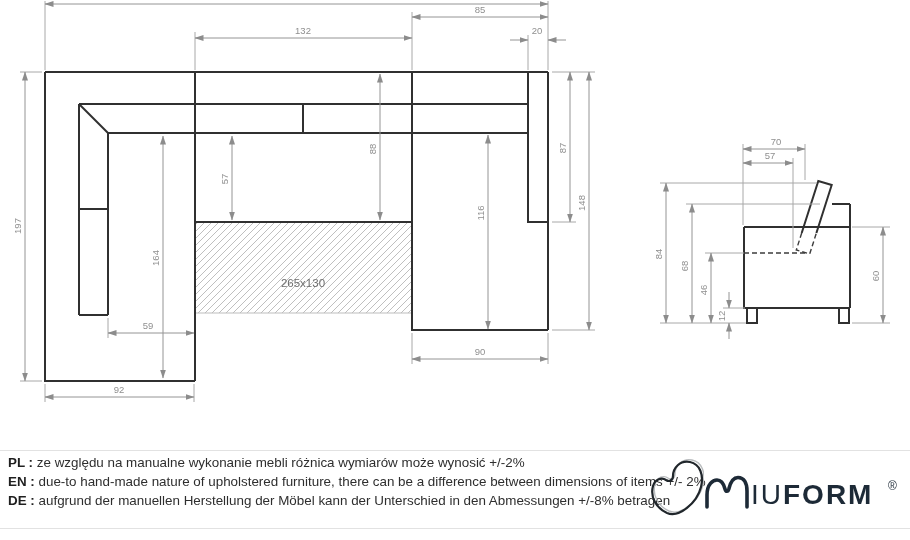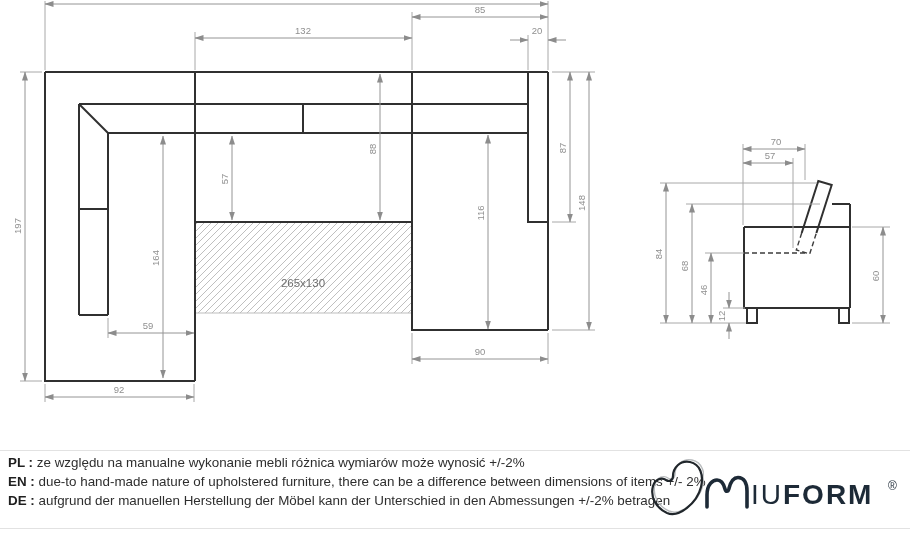--- a/index.html
+++ b/index.html
@@ -203,21 +203,21 @@
       <text class="dimlabel" transform="rotate(-90 688 266)" x="688" y="266" text-anchor="middle">68</text>
       <text class="dimlabel" transform="rotate(-90 707 290)" x="707" y="290" text-anchor="middle">46</text>
       <text class="dimlabel" transform="rotate(-90 725 316)" x="725" y="316" text-anchor="middle">12</text>
       <text class="dimlabel" transform="rotate(-90 879 276)" x="879" y="276" text-anchor="middle">60</text>
     </g>
   </svg>
 
   <div class="notes">
     <div class="note-line"><b>PL</b><b> : </b><span>ze względu na manualne wykonanie mebli różnica wymiarów może wynosić +/-2%</span></div>
     <div class="note-line"><b>EN</b><b> : </b><span>due-to hand-made nature of upholstered furniture, there can be a difference between dimensions of items +/- 2%</span></div>
-    <div class="note-line"><b>DE</b><b> : </b><span>aufgrund der manuellen Herstellung der Möbel kann der Unterschied in den Abmessungen +/-2% betragen</span></div>
+    <div class="note-line"><b>DE</b><b> : </b><span>aufgrund der manuellen Herstellung der Möbel kann der Unterschied in den Abmessungen +/-8% betragen</span></div>
   </div>
 
   <div class="logo">
     <svg class="bean" width="54" height="62" viewBox="0 0 54 62">
       <path d="M17,56 C6,51 0,40 3,29 C5,22 12,20 16,23 C19,25 23,24 23,19 C23,11 30,3 40,5 C50,7 54,18 51,30 C47,46 29,61 17,56 Z" fill="none" stroke="#b9bcbe" stroke-width="1.4" transform="translate(2,-2)"></path>
       <path d="M17,56 C6,51 0,40 3,29 C5,22 12,20 16,23 C19,25 23,24 23,19 C23,11 30,3 40,5 C50,7 54,18 51,30 C47,46 29,61 17,56 Z" fill="none" stroke="#20262b" stroke-width="2.2"></path>
     </svg>
     <svg class="mwave" width="44" height="34" viewBox="0 0 44 34">
       <path d="M2,32 L2,20 C2,9 8,5 12,5 C17,5 19,10 20,14 C20.8,17 23,17 23.8,14 C25,9 27.5,2.5 33,2.5 C39,2.5 42,8 42,16 L42,32" fill="none" stroke="#1d2a37" stroke-width="3.6" stroke-linecap="round" stroke-linejoin="round"></path>
     </svg>

